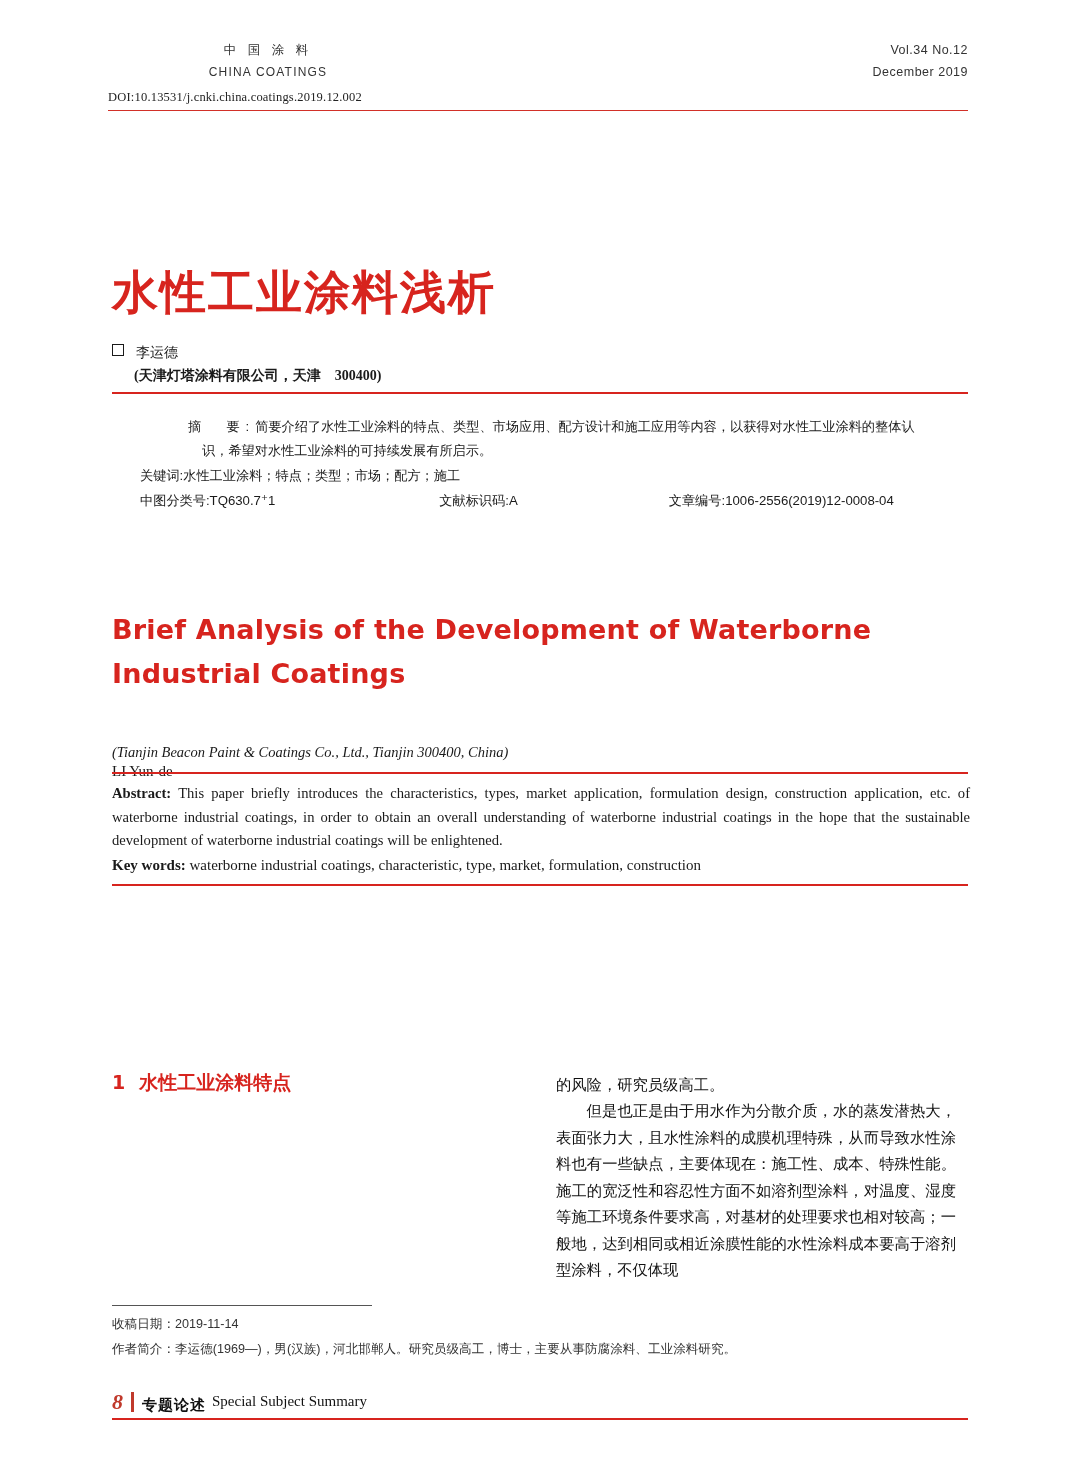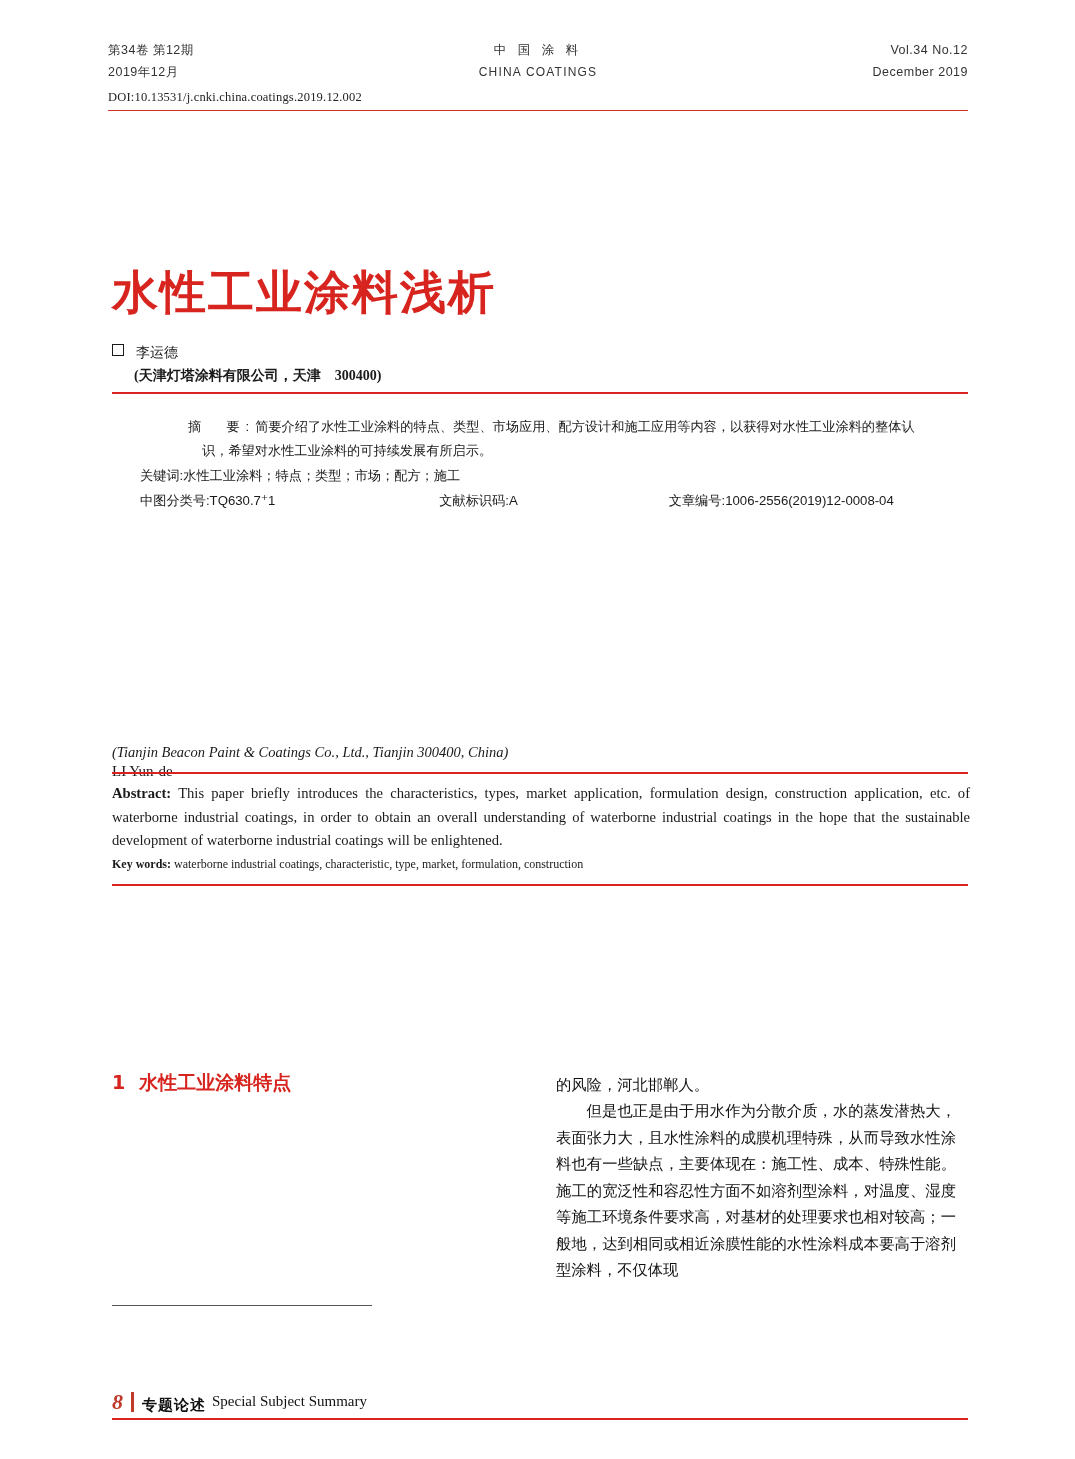--- a/index.html
+++ b/index.html
@@ -185,21 +185,21 @@
     color: #1a1a1a;
     text-align: justify;
   }
   .en-abs b { font-weight: bold; }
   .en-kw {
     position: absolute;
     left: 112px;
     top: 857px;
     width: 858px;
     font-family: "Liberation Serif", serif;
-    font-size: 12px;
+    font-size: 15px;
     color: #1a1a1a;
   }
   .rule-en2 {
     position: absolute;
     left: 112px;
     top: 884px;
     width: 856px;
     height: 2px;
     background: #d7241e;
   }
@@ -294,24 +294,20 @@
     height: 2px;
     background: #d7241e;
   }
 </style>
 </head>
 <body>
 
 <div class="page">
 
   <div class="header">
-    <div class="col-left">
-      <div>第34卷 第12期</div>
-      <div>2019年12月</div>
-    </div>
     <div class="col-mid">
       <div class="cn">中 国 涂 料</div>
       <div class="en">CHINA COATINGS</div>
     </div>
     <div class="col-right">
       <div>Vol.34  No.12</div>
       <div>December  2019</div>
     </div>
   </div>
 
@@ -332,43 +328,48 @@
   </div>
 
   <div class="cn-keywords">关键词:水性工业涂料；特点；类型；市场；配方；施工</div>
 
   <div class="cn-codes">
     <span class="c1">中图分类号:TQ630.7⁺1</span>
     <span class="c2">文献标识码:A</span>
     <span class="c3">文章编号:1006-2556(2019)12-0008-04</span>
   </div>
 
+  <div class="en-title">Brief Analysis of the Development of Waterborne Industrial Coatings</div>
   <div class="en-author">LI Yun-de</div>
   <div class="en-affil">(Tianjin Beacon Paint &amp; Coatings Co., Ltd., Tianjin 300400, China)</div>
   <div class="rule-en"></div>
 
   <div class="en-abs">
     <b>Abstract:</b><span> This paper briefly introduces the characteristics, types, market application, formulation design, construction application, etc. of waterborne industrial coatings, in order to obtain an overall understanding of waterborne industrial coatings in the hope that the sustainable development of waterborne industrial coatings will be enlightened.</span>
   </div>
   <div class="en-kw">
     <b>Key words:</b><span> waterborne industrial coatings, characteristic, type, market, formulation, construction</span>
   </div>
   <div class="rule-en2"></div>
 
   <div class="sec-head">
     <span class="num">1</span><span>水性工业涂料特点</span>
   </div>
 
 
   <div class="col col-right">
-    <p>的风险，河北邯郸人。</p>
+    <p>的风险，研究员级高工。</p>
     <p class="indent">但是也正是由于用水作为分散介质，水的蒸发潜热大，表面张力大，且水性涂料的成膜机理特殊，从而导致水性涂料也有一些缺点，主要体现在：施工性、成本、特殊性能。施工的宽泛性和容忍性方面不如溶剂型涂料，对温度、湿度等施工环境条件要求高，对基材的处理要求也相对较高；一般地，达到相同或相近涂膜性能的水性涂料成本要高于溶剂型涂料，不仅体现</p>
   </div>
 
   <div class="fn-rule"></div>
+  <div class="footnotes">
+    <p>收稿日期：2019-11-14</p>
+    <p>作者简介：李运德(1969—)，男(汉族)，河北邯郸人。研究员级高工，博士，主要从事防腐涂料、工业涂料研究。</p>
+  </div>
 
   <div class="footer">
     <span class="pg">8</span>
     <span class="bar"></span>
     <span class="cn">专题论述</span>
     <span class="en">Special Subject Summary</span>
   </div>
   <div class="rule-bottom"></div>
 
 </div>

